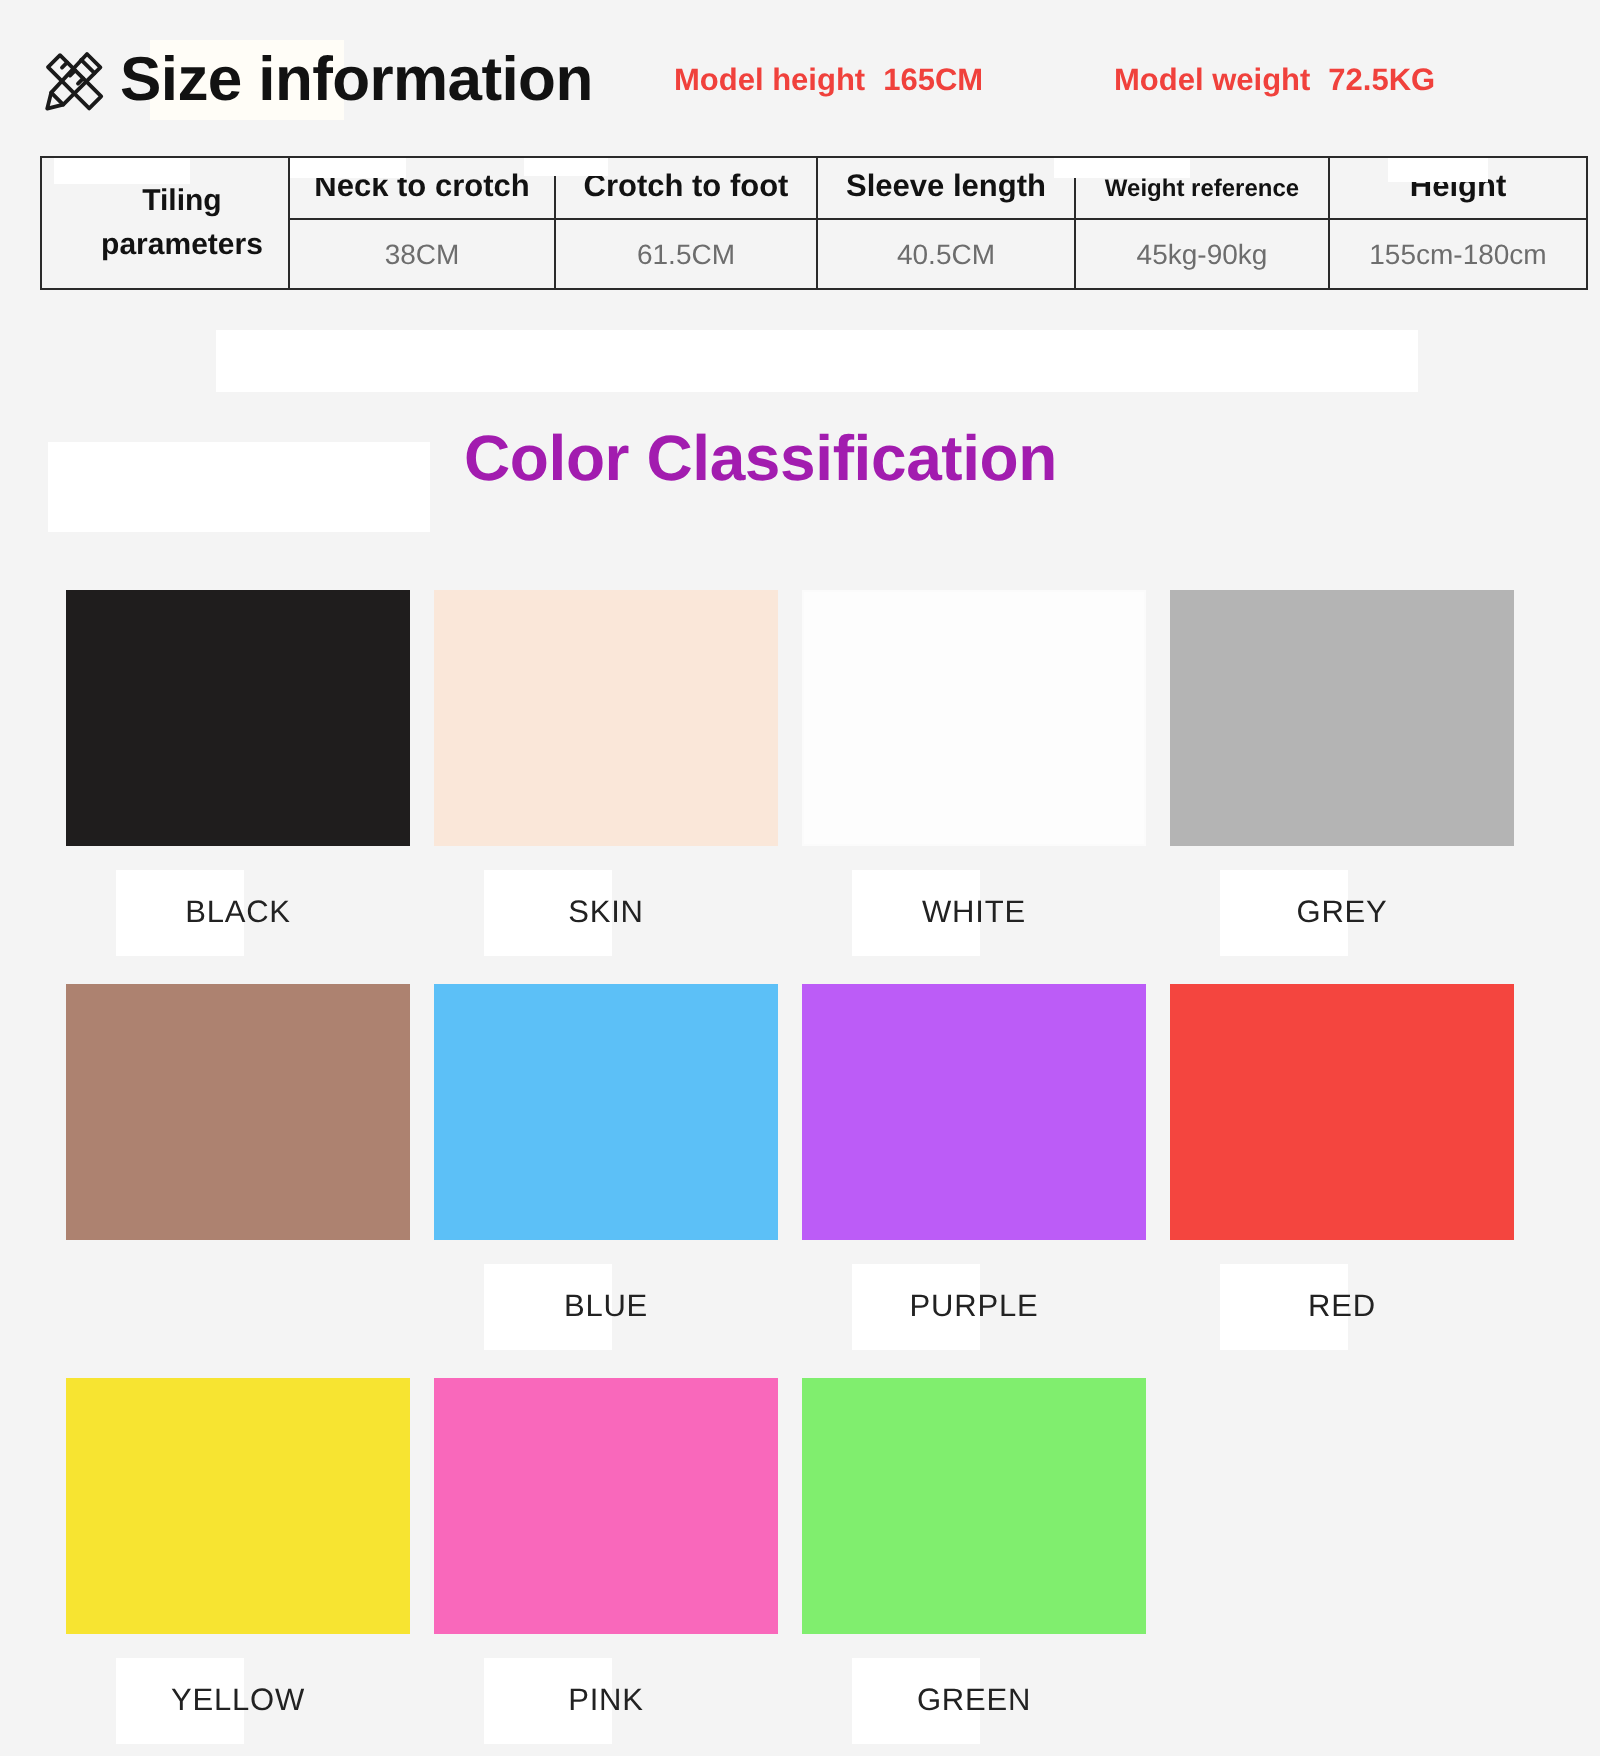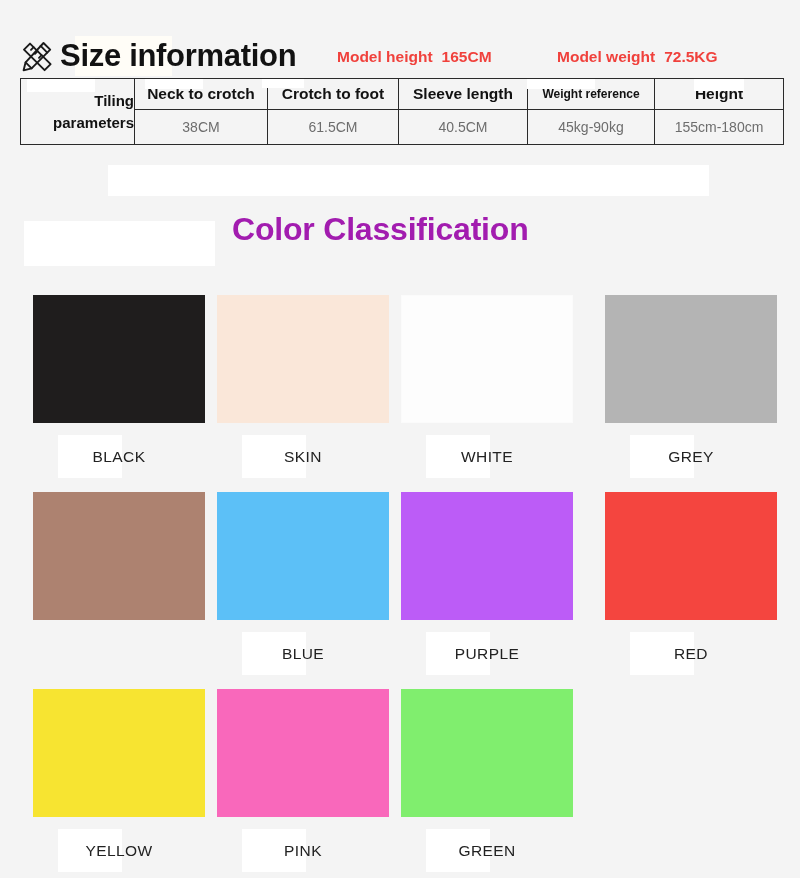--- a/index.html
+++ b/index.html
@@ -15,21 +15,20 @@
     position: relative;
   }
 
   
   .header {
     position: absolute;
     left: 0;
     top: 0;
     width: 800px;
     height: 72px;
-    margin-top: 16px;
   }
   .header-icon {
     position: absolute;
     left: 18px;
     top: 22px;
     width: 38px;
     height: 38px;
   }
   .title-hl {
     position: absolute;
@@ -94,22 +93,22 @@
     height: 34px;
     font-size: 14px;
     color: #6d6d6d;
     white-space: nowrap;
     text-align: center;
   }
   .size-table .rowhead {
     font-size: 15px;
     font-weight: bold;
     color: #121212;
-    text-align: right;
-    padding-left: 7px;
+    text-align: center;
+    padding-left: 17px;
     line-height: 1.45;
     white-space: normal;
   }
   .rowhead-line1, .rowhead-line2 { display: block; }
 
   
   .blank {
     position: absolute;
     background: #ffffff;
   }
@@ -146,21 +145,21 @@
     height: 197px;
   }
   .color-cell {
     position: absolute;
     top: 0;
     width: 172px;
   }
   .color-cell.c0 { left: 0px; }
   .color-cell.c1 { left: 184px; }
   .color-cell.c2 { left: 368px; }
-  .color-cell.c3 { left: 552px; margin-left: 20px; }
+  .color-cell.c3 { left: 552px; }
 
   .swatch {
     width: 172px;
     height: 128px;
   }
   .swatch-white-border {
     box-shadow: inset 0 0 0 1px #fbfbfb;
   }
   .label-row {
     position: relative;

